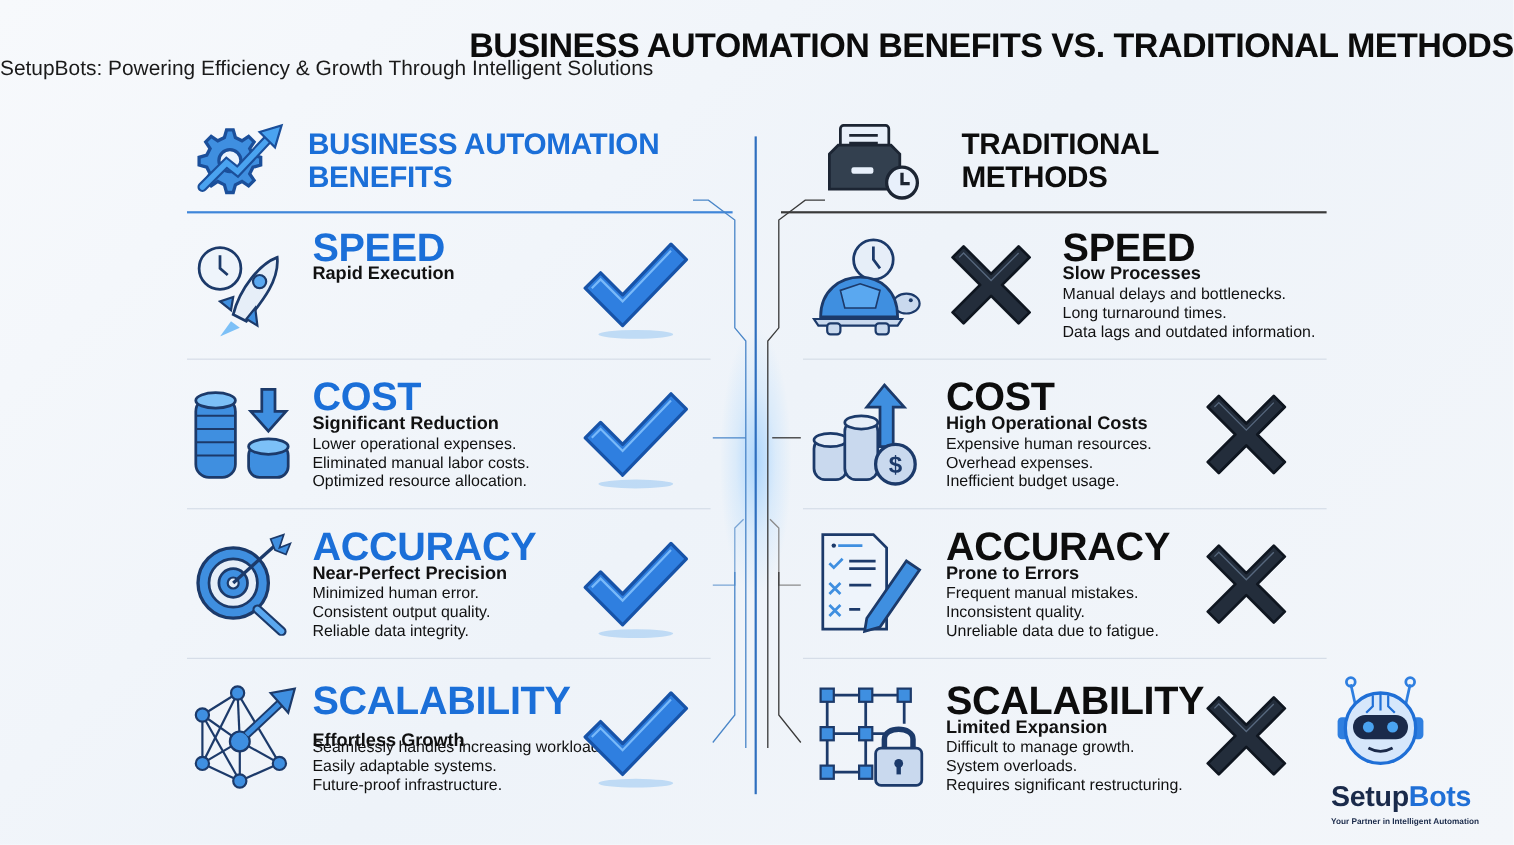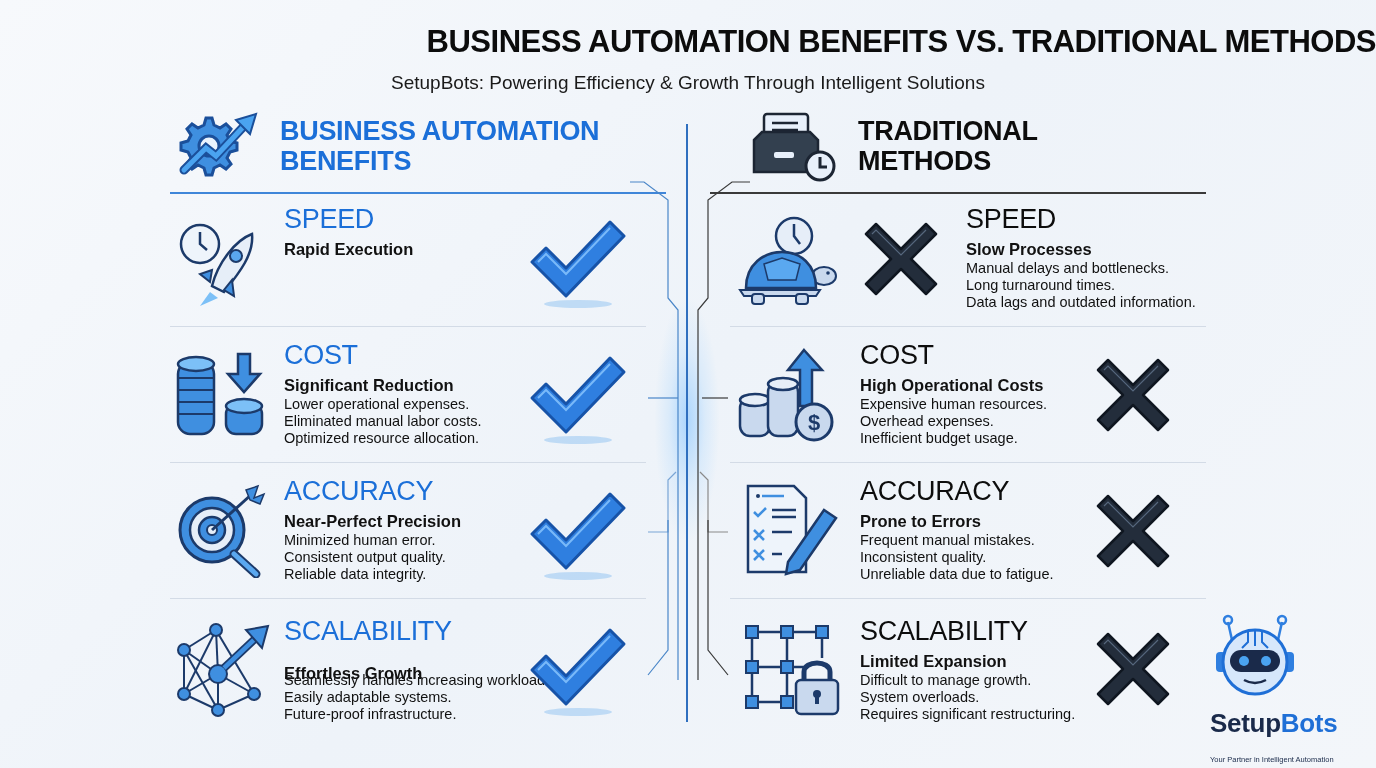--- a/index.html
+++ b/index.html
@@ -9,66 +9,66 @@
     background: linear-gradient(135deg, #f7f9fc 0%, #eef3f9 50%, #f3f6fa 100%);
     position: relative;
     color: #111;
   }
   .title {
     position: absolute; left: 0; width: 1376px; top: 24px;
     text-align: right; font-size: 31px; font-weight: 700; letter-spacing: -0.5px;
     color: #0c0c0c;
   }
   .subtitle {
-    position: absolute; left: 0; width: 1376px; top: 72px;
-    text-align: center; font-size: 19px; color: #1a1a1a;
+    position: absolute; left: 0; width: 1376px; top: 52px;
+    text-align: left; font-size: 19px; color: #1a1a1a;
   }
   .col-head {
     position: absolute; display: flex; align-items: center;
   }
   .col-head .h-text {
     font-size: 27px; font-weight: 700; line-height: 30px; letter-spacing: -0.3px;
   }
   .left-head { left: 176px; top: 110px; }
   .left-head .h-text { color: #1b6fd8; margin-left: 18px; width: 360px; }
   .right-head { left: 752px; top: 110px; }
-  .right-head .h-text { color: #0d0d0d; margin-left: 16px; width: 260px; }
+  .right-head .h-text { color: #0d0d0d; margin-left: 32px; width: 260px; }
 
   .head-rule { position: absolute; height: 2px; }
   .left-rule { left: 170px; top: 192px; width: 496px; background: #3f86d9; }
   .right-rule { left: 710px; top: 192px; width: 496px; background: #3a3a3a; height: 1.5px; }
 
   .divider {
     position: absolute; left: 686px; top: 124px; width: 2px; height: 598px;
     background: #2f6fbf;
   }
   .glow {
     position: absolute; left: 655px; top: 300px; width: 64px; height: 240px;
     background: radial-gradient(ellipse at center, rgba(120,190,255,0.55) 0%, rgba(160,210,255,0.25) 40%, rgba(255,255,255,0) 72%);
   }
 
   .row-sep { position: absolute; height: 1px; background: #d3dbe6; }
 
   .item { position: absolute; }
   .item .icon { position: absolute; }
   .item .cat {
-    position: absolute; font-size: 27px; font-weight: 400; letter-spacing: -0.3px;
+    position: absolute; font-size: 36px; font-weight: 700; letter-spacing: -0.3px;
   }
   .item .sub { position: absolute; font-size: 16.5px; font-weight: 700; color: #111; }
   .item .lines { position: absolute; font-size: 14.5px; line-height: 17px; color: #111; }
   .item.left .cat { color: #1b6fd8; }
   .item.right .cat { color: #0d0d0d; }
 
   .check, .cross { position: absolute; }
 
   .logo { position: absolute; left: 1210px; top: 612px; width: 156px; }
   .logo .brand { font-size: 26px; font-weight: 700; letter-spacing: -0.3px; margin-top: 2px; }
   .logo .brand .a { color: #1a2a4a; }
   .logo .brand .b { color: #1f6fd6; }
-  .logo .tag { font-size: 7.5px; color: #1a2a4a; margin-top: 16px; font-weight: 400; }
+  .logo .tag { font-size: 7.5px; color: #1a2a4a; margin-top: 2px; font-weight: 700; }
 </style>
 </head>
 <body>
 
 <div class="title">BUSINESS AUTOMATION BENEFITS VS. TRADITIONAL METHODS</div>
 <div class="subtitle">SetupBots: Powering Efficiency &amp; Growth Through Intelligent Solutions</div>
 
 <div class="col-head left-head">
   <svg width="86" height="72" viewBox="0 0 86 72">
     <g fill="none" stroke="#1b4f9a" stroke-width="3">

